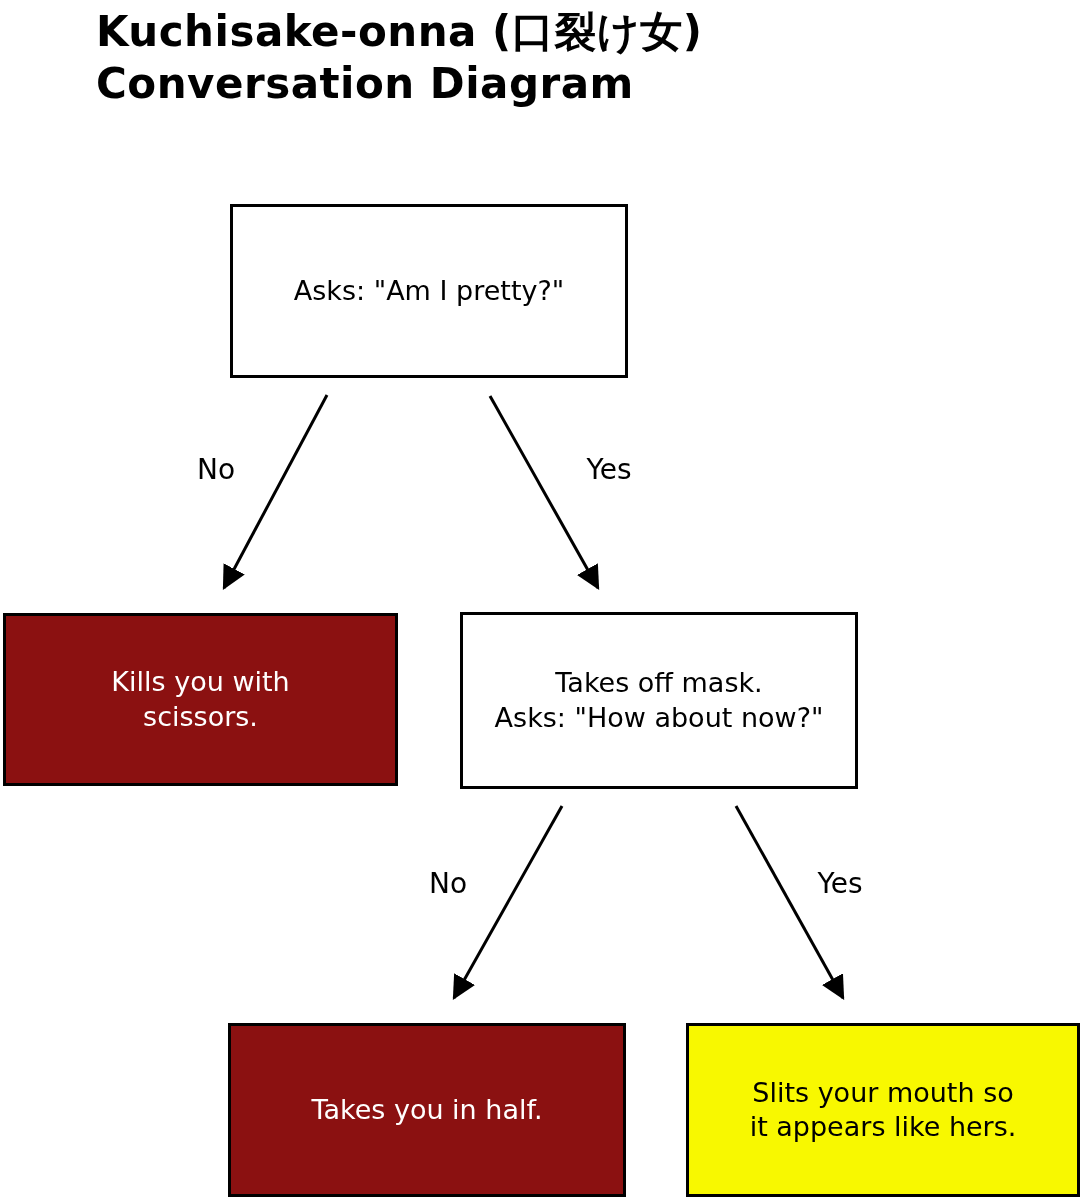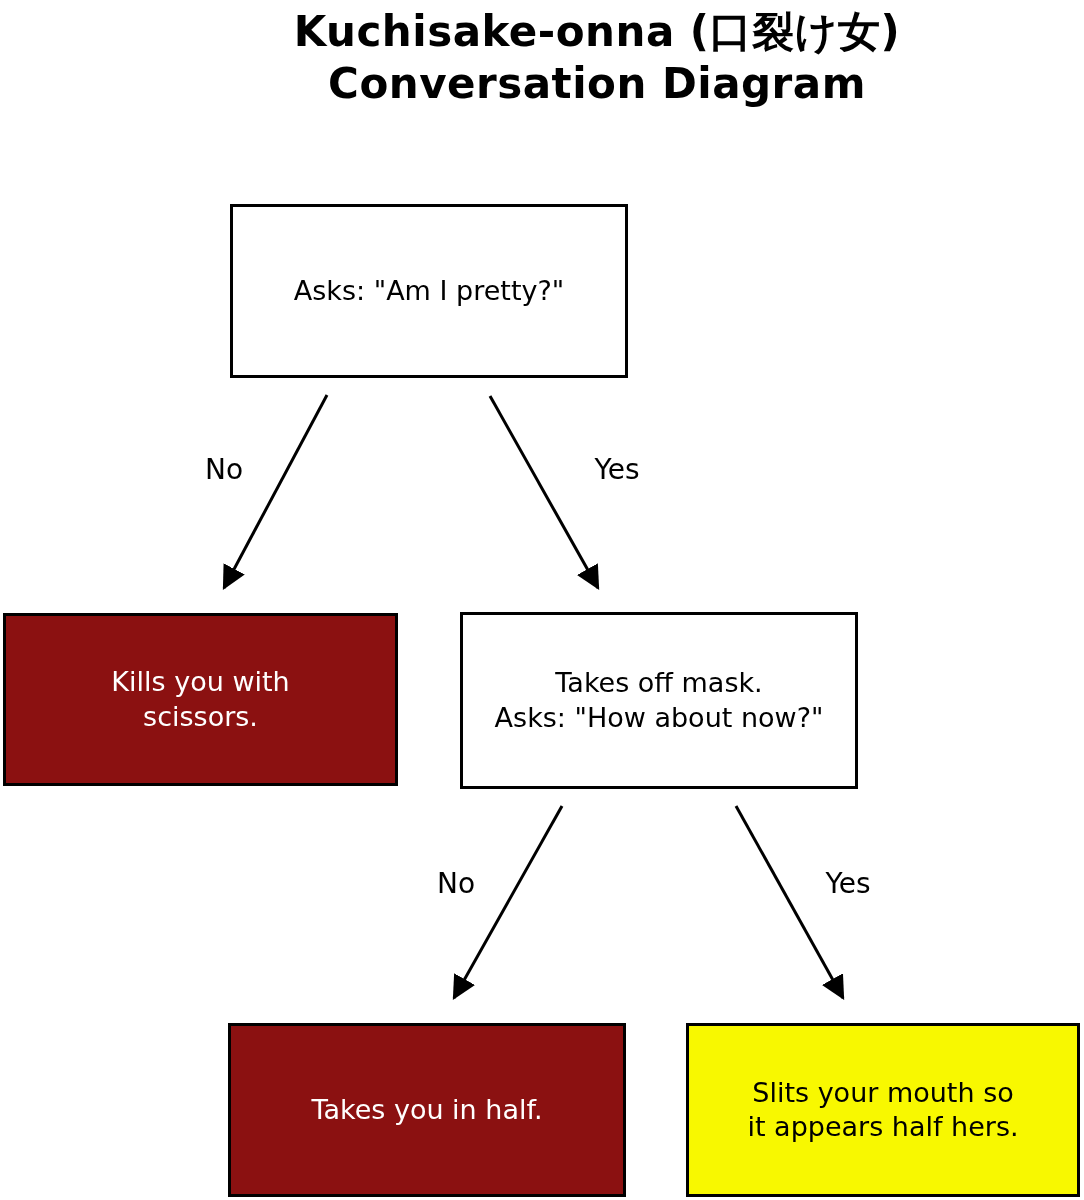--- a/index.html
+++ b/index.html
@@ -13,24 +13,24 @@
   body { font-family: "DejaVu Sans", "Liberation Sans", sans-serif; }
   .canvas {
     position: relative;
     width: 1084px;
     height: 1200px;
     background: var(--paper);
     overflow: hidden;
   }
   .title {
     position: absolute;
-    left: 112px;
+    left: 96px;
     top: 6px;
     width: 970px;
-    text-align: center;
+    text-align: left;
     font-size: 42px;
     font-weight: 700;
     color: var(--ink);
     line-height: 1.24;
     white-space: pre-line;
     letter-spacing: 0.5px;
   }
   .node {
     position: absolute;
     border: 3px solid var(--ink);
@@ -61,21 +61,20 @@
   }
   .edges line { stroke: var(--ink); stroke-width: 3; }
 
   .edge-label {
     position: absolute;
     transform: translate(-50%, -50%);
     font-size: 28px;
     color: var(--ink);
     background: var(--paper);
     padding: 0 2px;
-    margin-left: 8px;
   }
   .lbl-no1  { left: 216px; top: 469px; }
   .lbl-yes1 { left: 609px; top: 469px; }
   .lbl-no2  { left: 448px; top: 883px; }
   .lbl-yes2 { left: 840px; top: 883px; }
 </style>
 </head>
 <body>
 
 <div class="canvas">
@@ -104,15 +103,15 @@
 
   <div class="node node-mask">Takes off mask.
 Asks: "How about now?"</div>
 
   <div class="node danger node-kills">Kills you with
 scissors.</div>
 
   <div class="node danger node-cuts">Takes you in half.</div>
 
   <div class="node warning node-slits">Slits your mouth so
-it appears half hers.</div>
+it appears like hers.</div>
 
 </div>
 
 </body></html>

